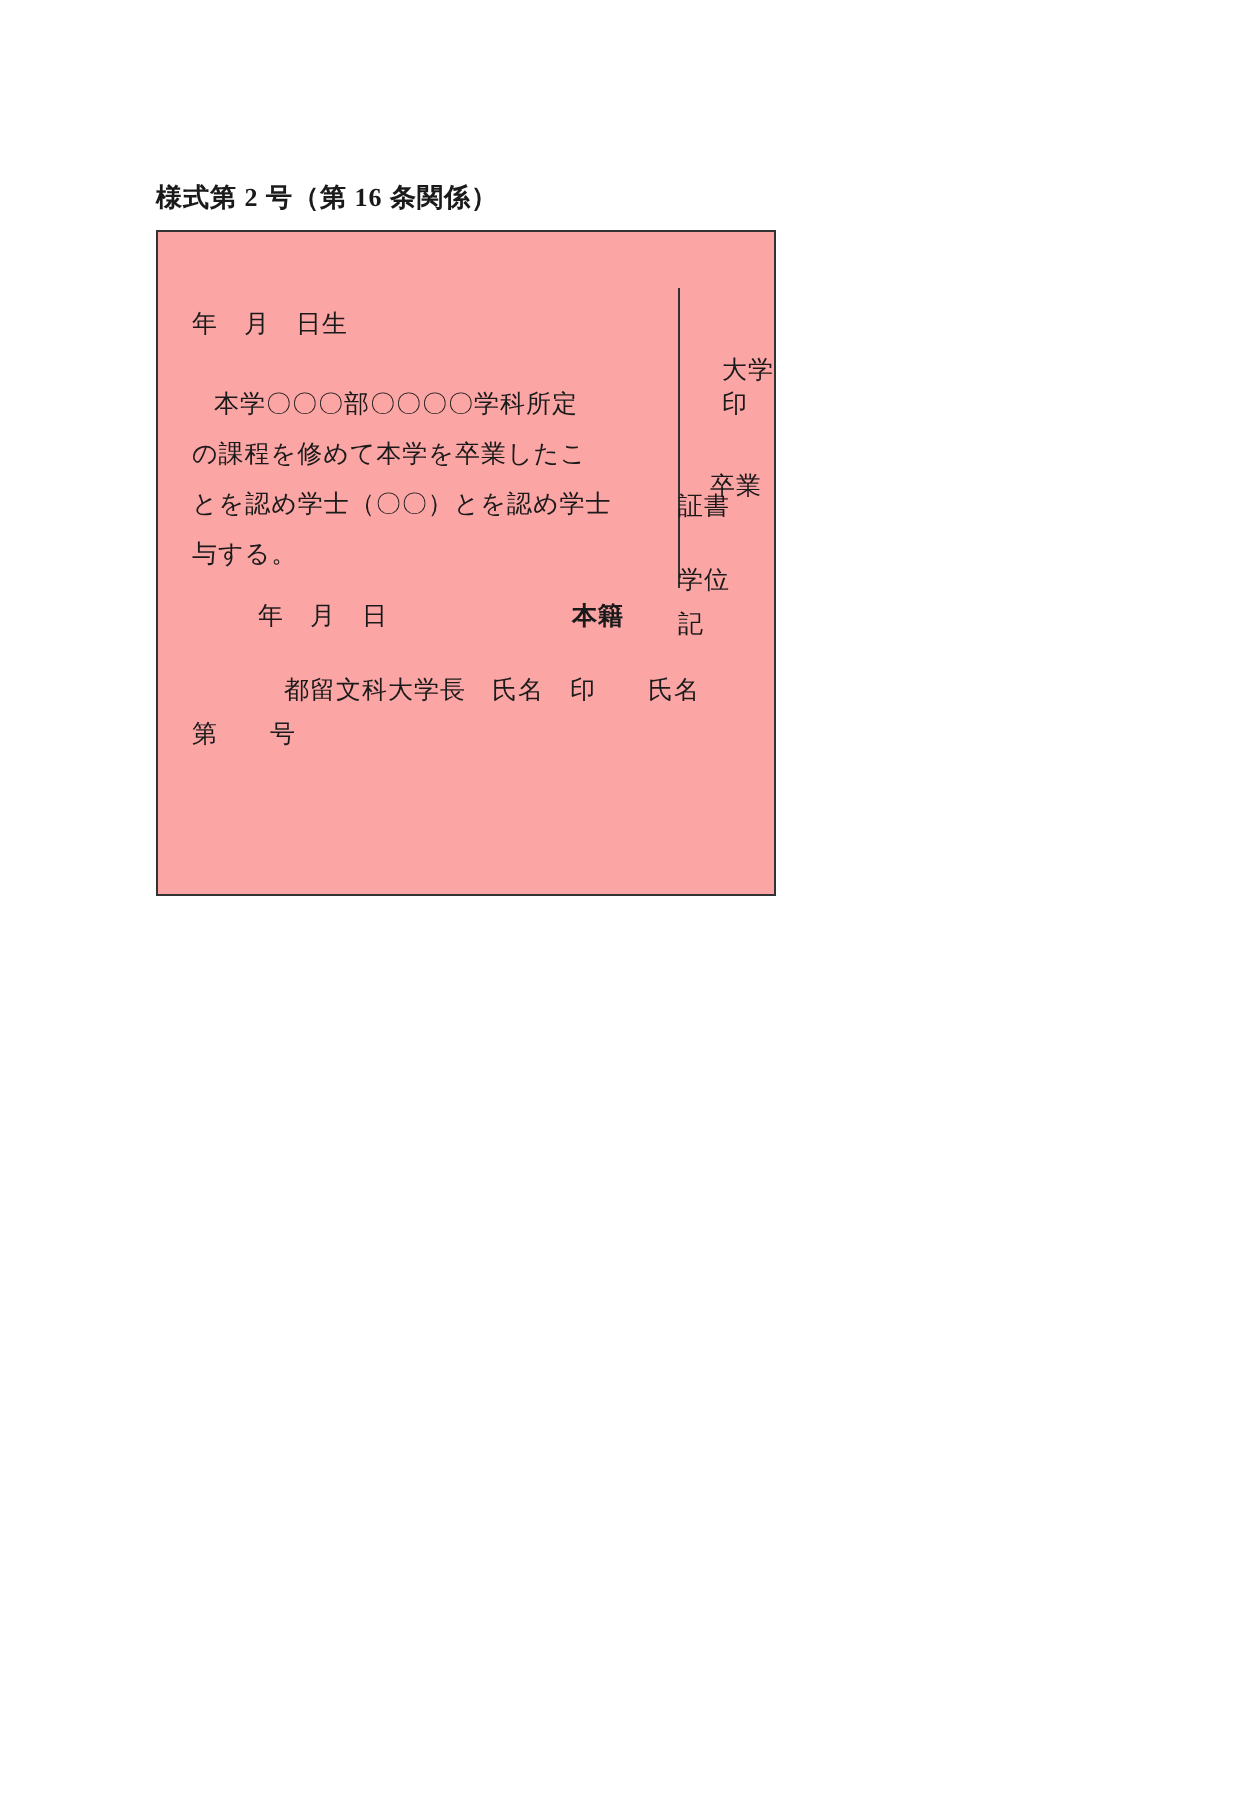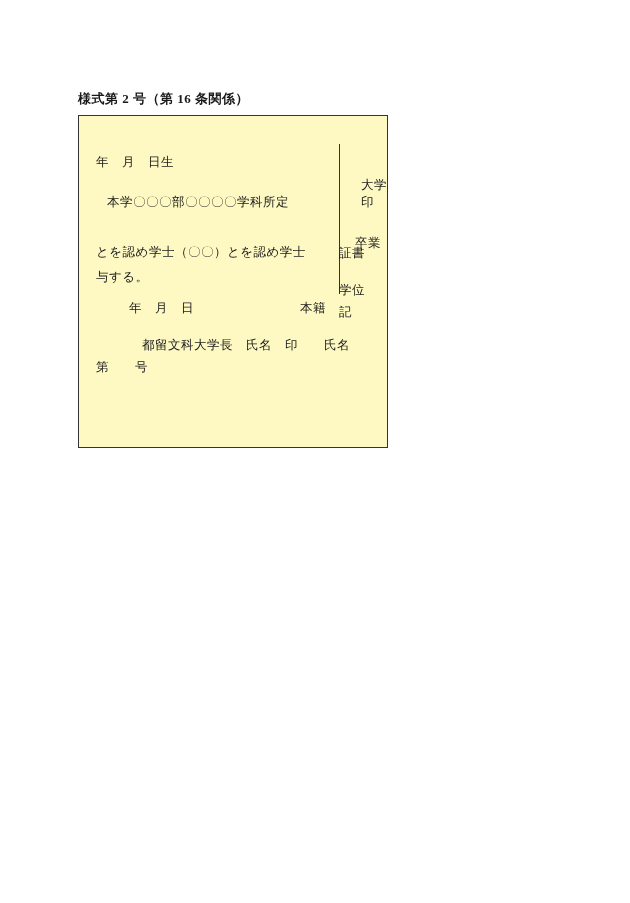--- a/index.html
+++ b/index.html
@@ -35,21 +35,21 @@
   }
 
   .certificate-box {
     position: absolute;
     left: 78px;
     top: 115px;
     width: 310px;
     height: 333px;
     border: 1px solid #333333;
     box-sizing: border-box;
-    background: #fef9c3;
+    background: #fca5a5;
   }
 
   .divider-line {
     position: absolute;
     left: 243px;
     top: 22px;
     width: 0;
     height: 150px;
     border-left: 1px solid #333333;
   }
@@ -62,21 +62,21 @@
     letter-spacing: 0.5px;
   }
 
   
   .l-date      { left: 0px;  top: 31px; }
   .l-body1     { left: 11px; top: 71px; }
   .l-body2     { left: 0px;  top: 96px; }
   .l-body3     { left: 0px;  top: 121px; }
   .l-body4     { left: 0px;  top: 146px; }
   .l-issue     { left: 33px; top: 177px; }
-  .l-honseki   { left: 204px; top: 177px; }
+  .l-honseki   { left: 190px; top: 177px; font-weight: bold; }
   .l-president { left: 46px; top: 214px; text-align: right; }
   .l-number    { left: 0px;  top: 236px; }
 
   
   .r-daigaku { left: 265px; top: 54px; }
   .r-in      { left: 265px; top: 71px; }
   .r-sotsu   { left: 243px; top: 112px; padding-left: 16px; }
   .r-shosho  { left: 243px; top: 122px; }
   .r-gakui   { left: 243px; top: 159px; }
   .r-ki      { left: 243px; top: 181px; }
@@ -98,20 +98,21 @@
 
   <div class="certificate-box">
     <div class="inner">
 
       <div class="divider-line"></div>
 
       <div class="line l-date">年　月　日生</div>
 
       <div class="line l-body1">本学〇〇〇部〇〇〇〇学科所定</div>
 
+      <div class="line l-body2">の課程を修めて本学を卒業したこ</div>
 
       <div class="line l-body3">とを認め学士（〇〇）とを認め学士</div>
 
       <div class="line l-body4">与する。</div>
 
       <div class="line l-issue">年　月　日</div>
 
       <div class="line l-honseki">本籍</div>
 
       <div class="line l-president">都留文科大学長　氏名　印　　氏名</div>

